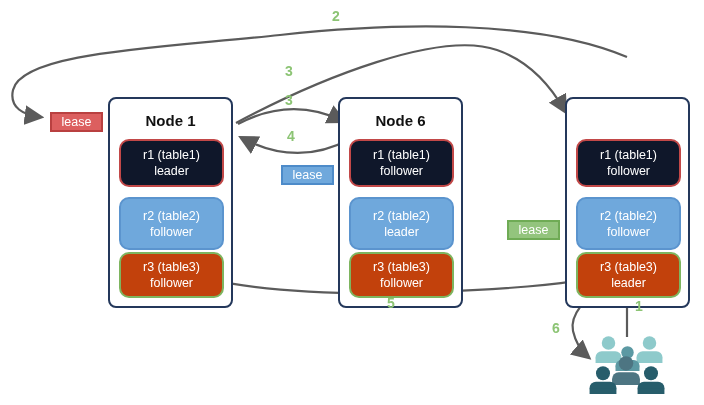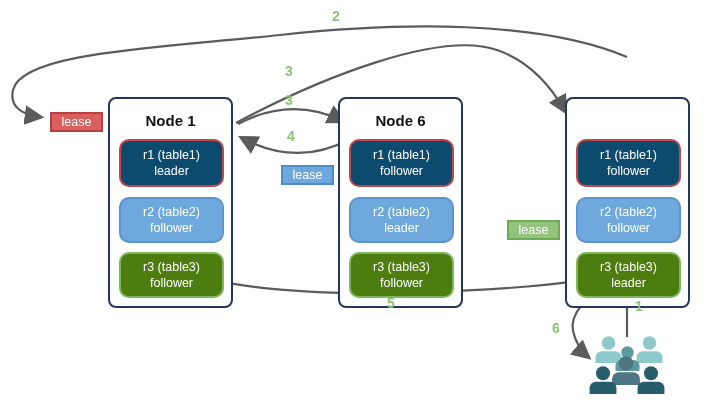--- a/index.html
+++ b/index.html
@@ -15,23 +15,23 @@
   }
   .node-title {
     margin-top:13px; text-align:center; font-weight:bold; font-size:15px; color:#111111;
   }
   .replica {
     position:absolute; left:9px; width:105px; box-sizing:border-box;
     border-radius:10px; color:#ffffff; font-size:12.5px; line-height:1.28;
     display:flex; flex-direction:column; align-items:center; justify-content:center;
     text-align:center;
   }
-  .replica.red   { top:40px;  height:48px; background:#0c4a6e; border:2px solid #C24848; }
-  .replica.blue  { top:98px;  height:46px; background:#6FA8DC; border:2px solid #5B94CE; }
-  .replica.green { top:153px; height:46px; background:#4d7c0f; border:2px solid #7EB55F; }
+  .replica.red   { top:40px;  height:48px; background:#0f172a; border:2px solid #C24848; }
+  .replica.blue  { top:98px;  height:53px; background:#6FA8DC; border:2px solid #5B94CE; }
+  .replica.green { top:153px; height:46px; background:#c2410c; border:2px solid #7EB55F; }
 
   .lease {
     position:absolute; width:53px; height:20px; box-sizing:border-box;
     border-radius:0; color:#ffffff; font-size:12.5px;
     display:flex; align-items:center; justify-content:center;
   }
   .lease.red   { left:50px;  top:112px; background:#DC5F5F; border:2px solid #B94040; }
   .lease.blue  { left:281px; top:165px; background:#6FA8DC; border:2px solid #4D8BC9; }
   .lease.green { left:507px; top:220px; background:#93C47D; border:2px solid #6FAB55; }
 

